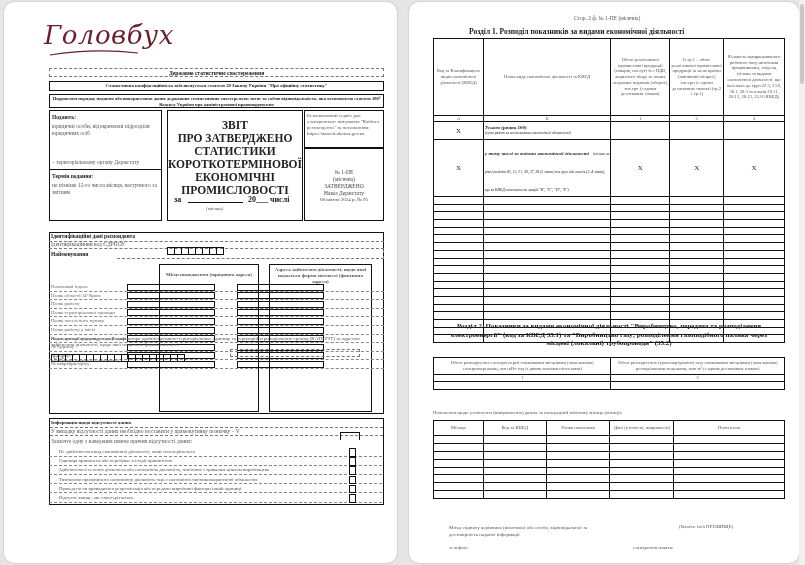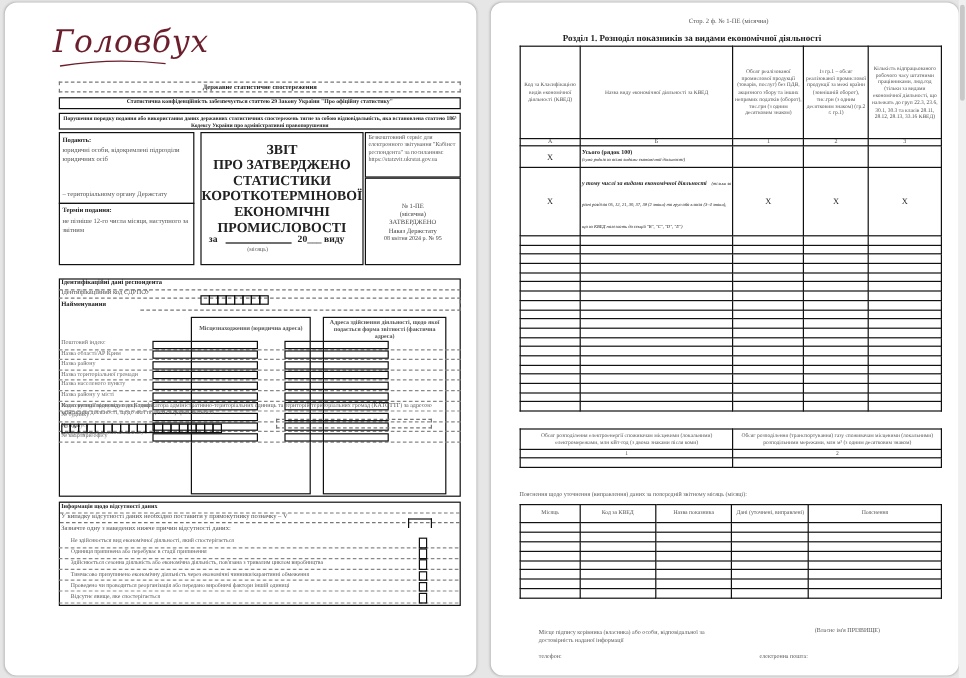--- a/index.html
+++ b/index.html
@@ -72,21 +72,21 @@
     <div style="margin-top:8px;">
       <div class="title-main">ЗВІТ</div>
       <div class="title-main">ПРО ЗАТВЕРДЖЕНО</div>
       <div class="title-main">СТАТИСТИКИ</div>
       <div class="title-main">КОРОТКОТЕРМІНОВОЇ</div>
       <div class="title-main">ЕКОНОМІЧНІ</div>
       <div class="title-main">ПРОМИСЛОВОСТІ</div>
     </div>
     <div class="abs" style="left:6px;top:84px;font-size:8px;font-weight:bold;">за</div>
     <div class="abs" style="left:20px;top:91px;width:55px;border-bottom:1px solid #111;"></div>
-    <div class="abs" style="left:80px;top:84px;font-size:8px;font-weight:bold;">20___ виду</div>
+    <div class="abs" style="left:80px;top:84px;font-size:8px;font-weight:bold;">20___ числі</div>
     <div class="abs tiny gray" style="left:38px;top:95px;">(місяць)</div>
   </div>
 
   <div class="abs solid" style="left:300px;top:108px;width:80px;height:38px;padding:2px;">
     <div class="tiny gray">Безкоштовний сервіс для електронного звітування "Кабінет респондента" за посиланням:</div>
     <div class="tiny gray">https://statzvit.ukrstat.gov.ua</div>
   </div>
   <div class="abs solid center" style="left:300px;top:146px;width:80px;height:73px;padding-top:20px;font-size:5.5px;line-height:7px;color:#444;">
     <div>№ 1-ПЕ</div>
     <div>(місячна)</div>
@@ -376,20 +376,21 @@
         <tr class="empty">
           <td></td>
           <td></td>
           <td></td>
           <td></td>
           <td></td>
         </tr>
       </tbody>
   </table>
 
+  <div class="abs bold center" style="left:40px;top:320px;width:320px;font-size:7px;line-height:8.5px;">Розділ 2. Показники за видами економічної діяльності "Виробництво, передача та розподілення електроенергії" (код за КВЕД 35.1) та "Виробництво газу; розподілення газоподібного палива через місцеві (локальні) трубопроводи" (35.2)</div>
 
   <table class="t2">
     <colgroup>
         <col style="width:178px">
         <col style="width:174px">
       </colgroup>
     <tbody>
         <tr style="height:17px;">
       <td>Обсяг розподілення електроенергії споживачам місцевими (локальними) електромережами, млн кВт·год (з двома знаками після коми)</td>
       <td>Обсяг розподілення (транспортування) газу споживачам місцевими (локальними) розподільними мережами, млн м³ (з одним десятковим знаком)</td>

